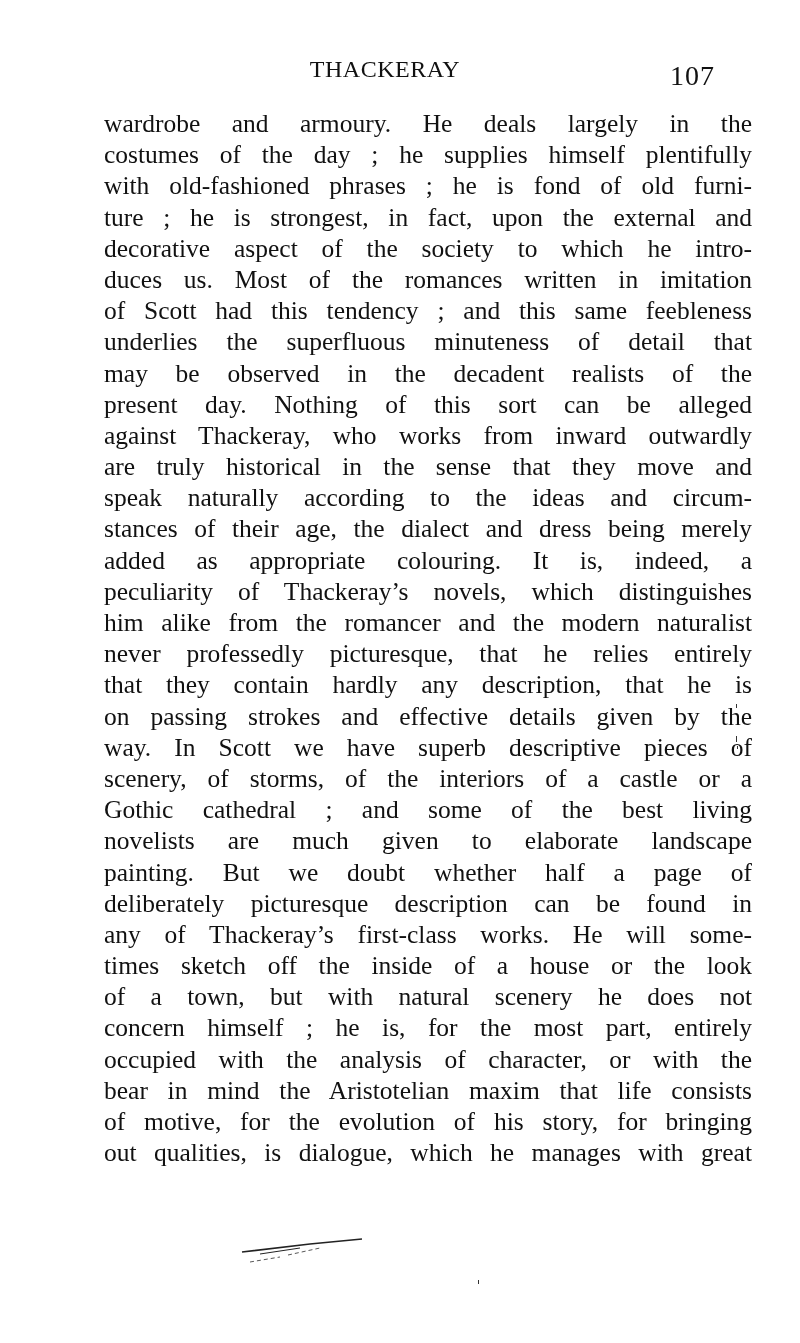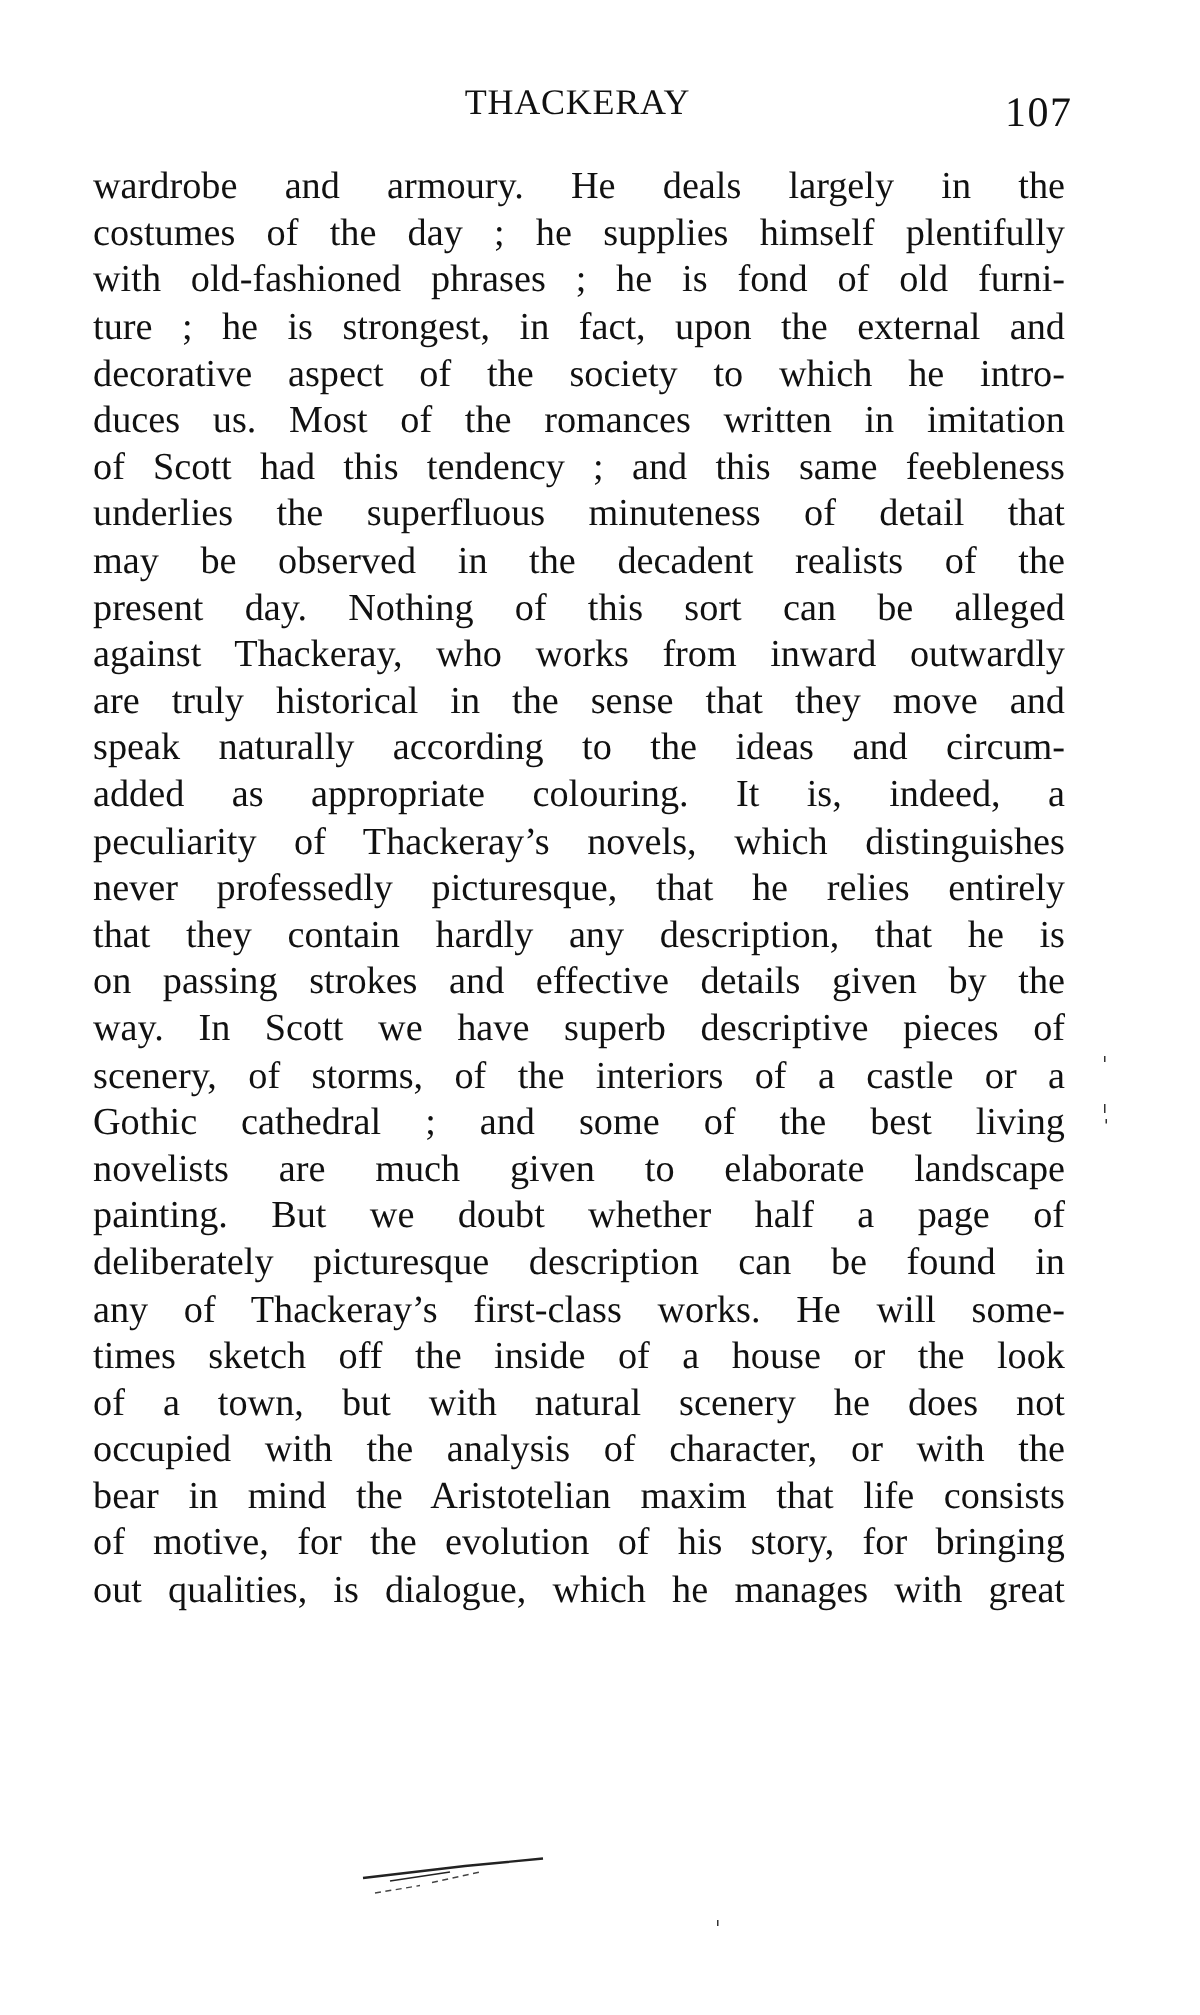--- a/index.html
+++ b/index.html
@@ -54,20 +54,21 @@
     }
     .line {
       display: block;
       height: 31.2px;
       line-height: 31.2px;
       font-size: 25.5px;
       text-align: justify;
       text-align-last: justify;
       white-space: nowrap;
       overflow: visible;
+      margin-left: 42px;
     }
     .line.last {
       text-align-last: left;
     }
     .line-inner {
       display: block;
       width: 648px;
       white-space: normal;
       text-align: justify;
       text-align-last: justify;
@@ -138,26 +139,32 @@
     <span class="line">
         <span class="line-inner">against Thackeray, who works from inward outwardly</span>
       </span>
     <span class="line">
         <span class="line-inner">are truly historical in the sense that they move and</span>
       </span>
     <span class="line">
         <span class="line-inner">speak naturally according to the ideas and circum-</span>
       </span>
     <span class="line">
+        <span class="line-inner">stances of their age, the dialect and dress being merely</span>
+      </span>
+    <span class="line">
         <span class="line-inner">added as appropriate colouring.  It is, indeed, a</span>
       </span>
     <span class="line">
         <span class="line-inner">peculiarity of Thackeray’s novels, which distinguishes</span>
       </span>
     <span class="line">
+        <span class="line-inner">him alike from the romancer and the modern naturalist</span>
+      </span>
+    <span class="line">
         <span class="line-inner">never professedly picturesque, that he relies entirely</span>
       </span>
     <span class="line">
         <span class="line-inner">that they contain hardly any description, that he is</span>
       </span>
     <span class="line">
         <span class="line-inner">on passing strokes and effective details given by the</span>
       </span>
     <span class="line">
         <span class="line-inner">way.  In Scott we have superb descriptive pieces of</span>
@@ -178,20 +185,23 @@
         <span class="line-inner">deliberately picturesque description can be found in</span>
       </span>
     <span class="line">
         <span class="line-inner">any of Thackeray’s first-class works.  He will some-</span>
       </span>
     <span class="line">
         <span class="line-inner">times sketch off the inside of a house or the look</span>
       </span>
     <span class="line">
         <span class="line-inner">of a town, but with natural scenery he does not</span>
+      </span>
+    <span class="line">
+        <span class="line-inner">concern himself ;  he is, for the most part, entirely</span>
       </span>
     <span class="line">
         <span class="line-inner">occupied with the analysis of character, or with the</span>
       </span>
     <span class="line">
         <span class="line-inner">bear in mind the Aristotelian maxim that life consists</span>
       </span>
     <span class="line">
         <span class="line-inner">of motive, for the evolution of his story, for bringing</span>
       </span>

